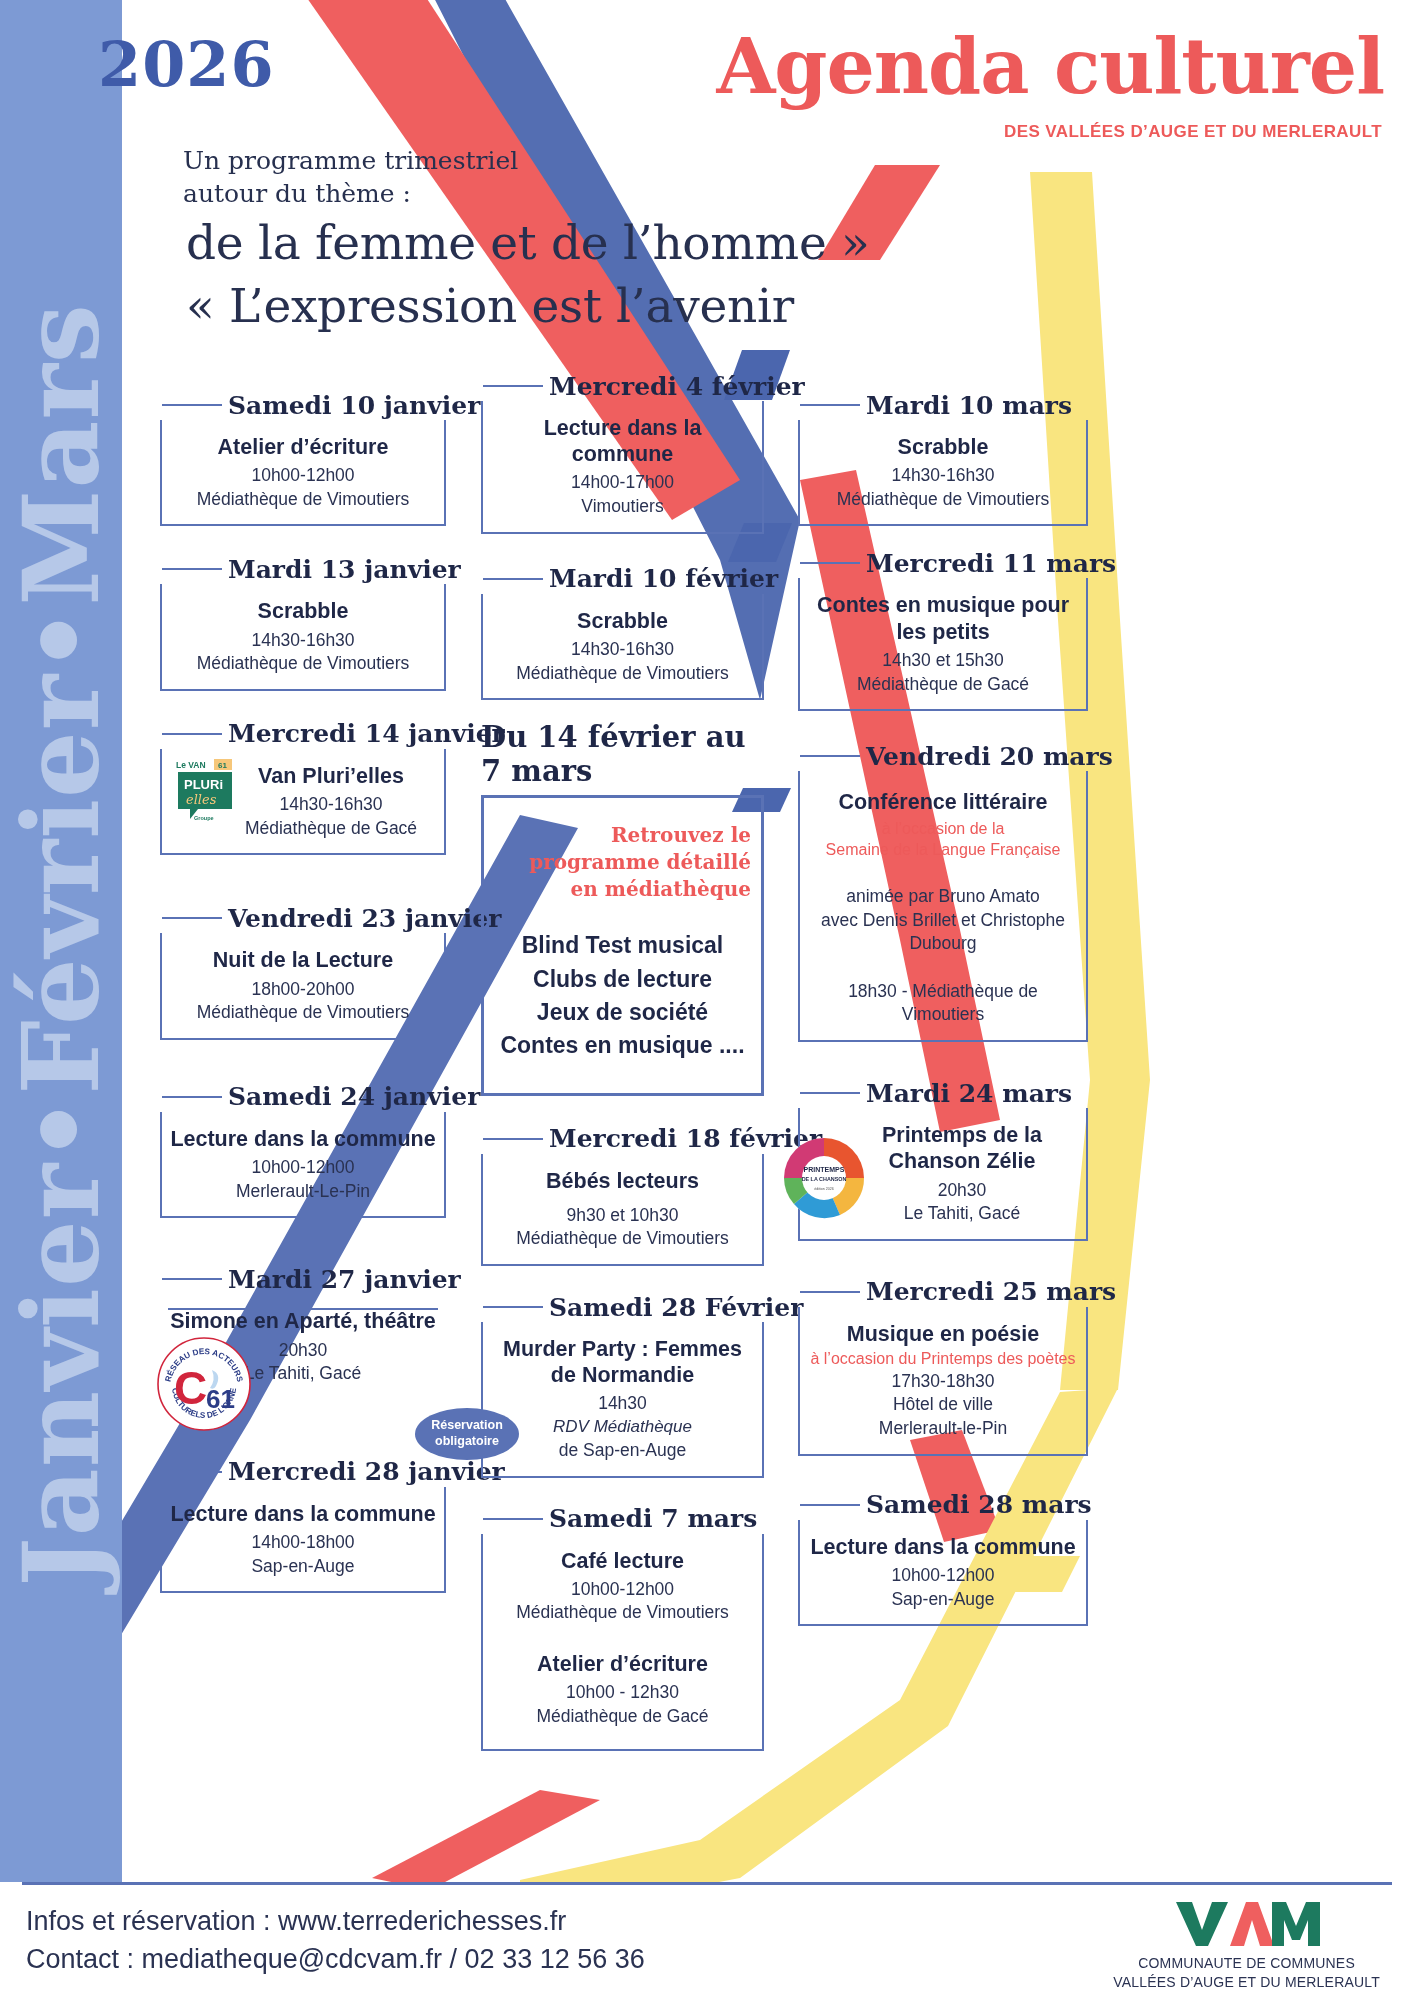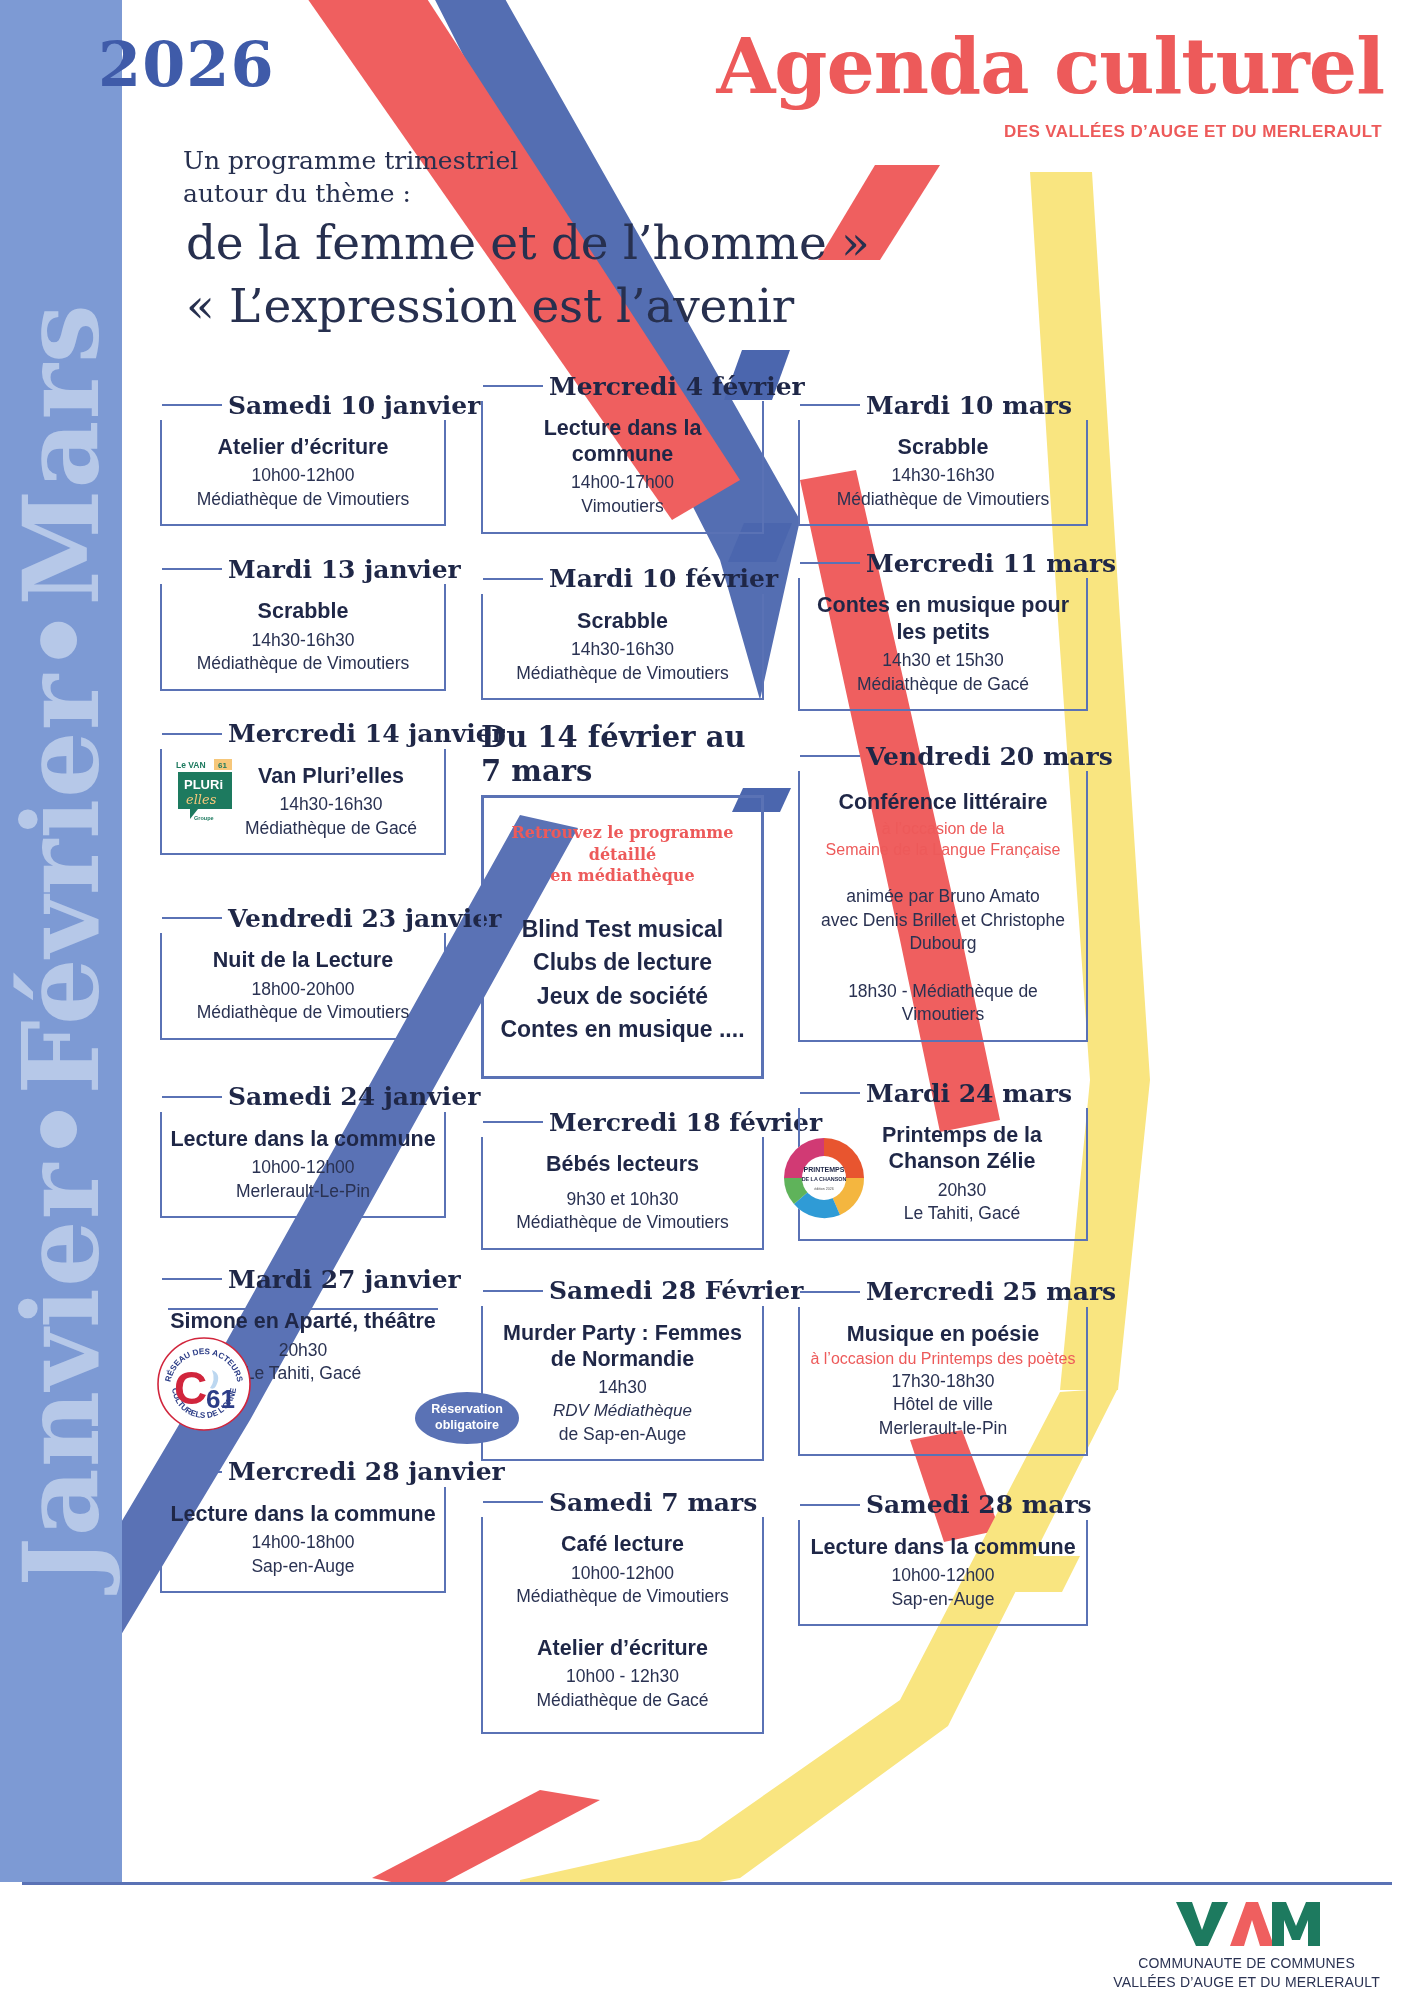--- a/index.html
+++ b/index.html
@@ -102,21 +102,21 @@
   .feature-head {
     font-family: "DejaVu Serif", serif; font-weight: 700;
     font-size: 29px; color: #1f2747; 
     margin: 6px 0 7px;
   }
   .feature-box {
     border: 3px solid #5a72b5; padding: 24px 10px 30px; text-align: center;
   }
   .feature-red {
     font-family: "DejaVu Serif", serif; font-weight: 700;
-    color: #ed5a5a; font-size: 16px; line-height: 1.35;
+    color: #ed5a5a; font-size: 20px; line-height: 1.35; text-align: right;
   }
   .feature-list {
     margin-top: 26px; font-weight: 700; font-size: 23px;
     color: #1f2747; line-height: 1.45;
   }
 
   
   .logo-van {
     position: absolute; left: 12px; top: 8px; width: 62px; height: 66px;
   }
@@ -491,20 +491,24 @@
       <div class="ev-box">
         <div class="ev-title">Lecture dans la commune</div>
         <div class="ev-line">10h00-12h00</div>
         <div class="ev-line">Sap-en-Auge</div>
       </div>
     </div>
   </div>
 
   <div class="footer">
     <div class="footer-rule"></div>
+    <div class="footer-text">
+      <div>Infos et réservation : www.terrederichesses.fr</div>
+      <div>Contact : mediatheque@cdcvam.fr / 02 33 12 56 36</div>
+    </div>
     <div class="footer-logo">
       <svg viewBox="0 0 150 52" width="150" height="52">
         <path d="M4 4 L20 4 L30 32 L40 4 L56 4 L36 48 L24 48 Z" fill="#1d7a5f"></path>
         <path d="M58 48 L74 4 L86 4 L102 48 L88 48 L80 22 L72 48 Z" fill="#ef5f5f"></path>
         <path d="M100 48 L100 4 L114 4 L124 28 L134 4 L148 4 L148 48 L136 48 L136 22 L128 42 L120 42 L112 22 L112 48 Z" fill="#1d7a5f"></path>
       </svg>
       <div class="vam-caption">COMMUNAUTE DE COMMUNES</div>
       <div class="vam-caption">VALLÉES D’AUGE ET DU MERLERAULT</div>
     </div>
   </div>

